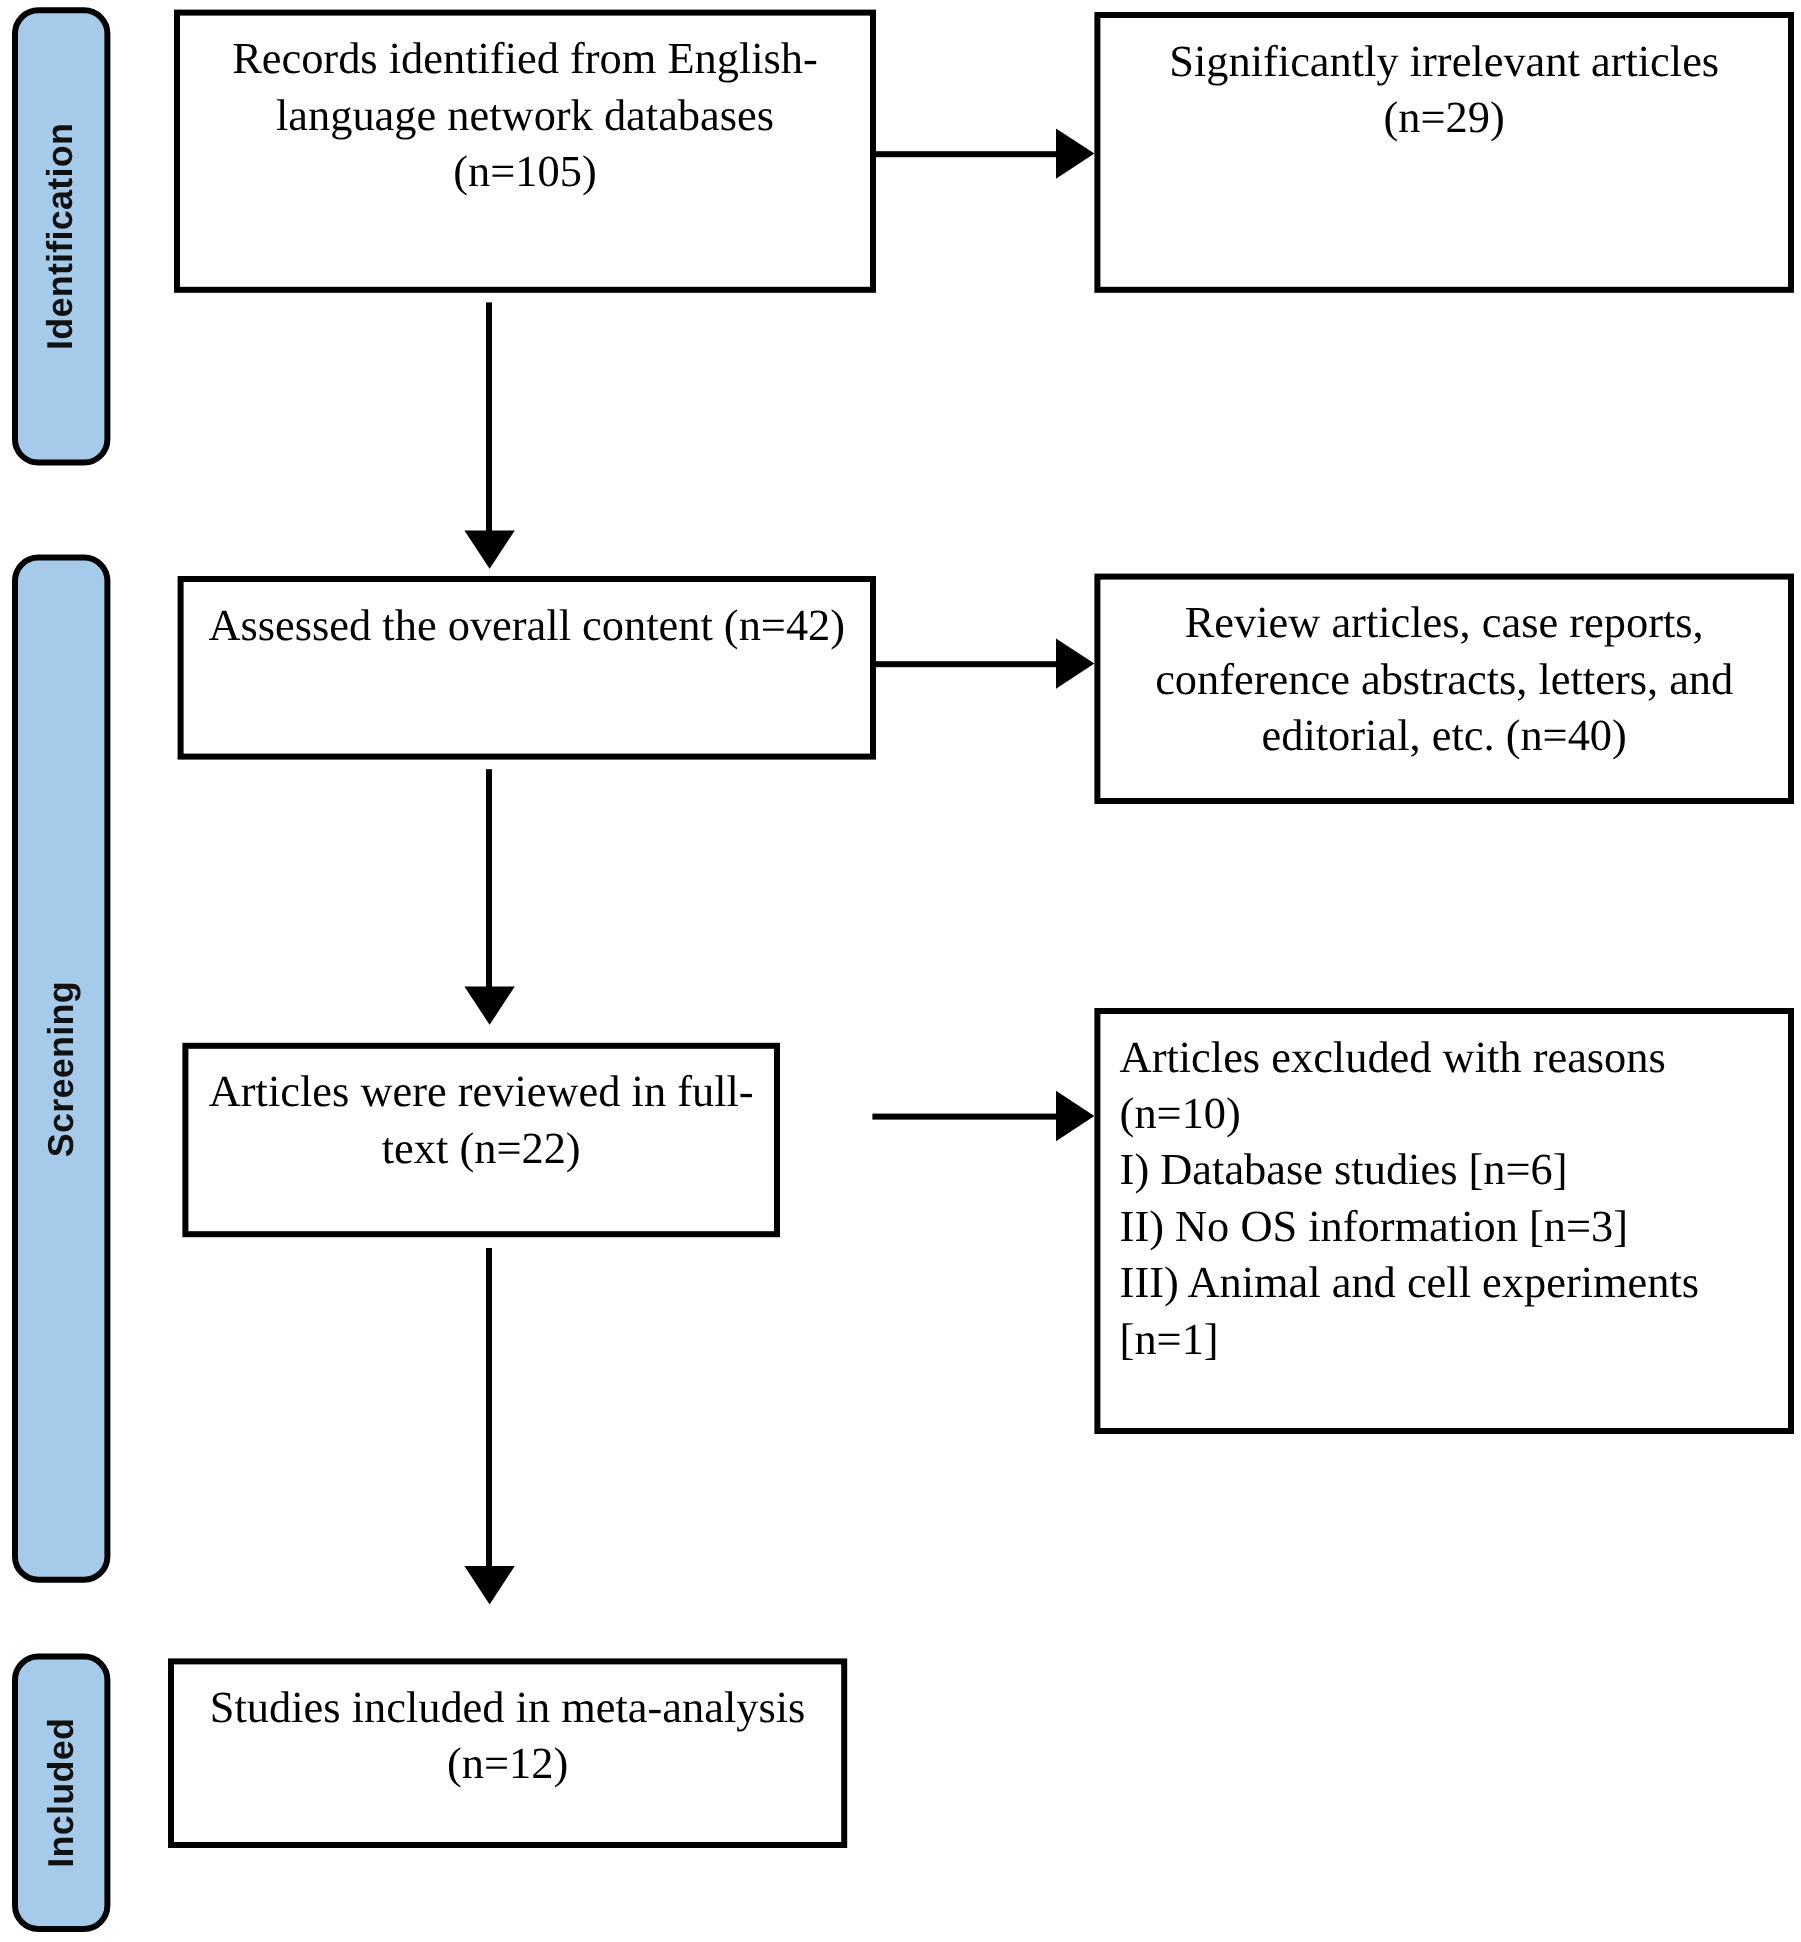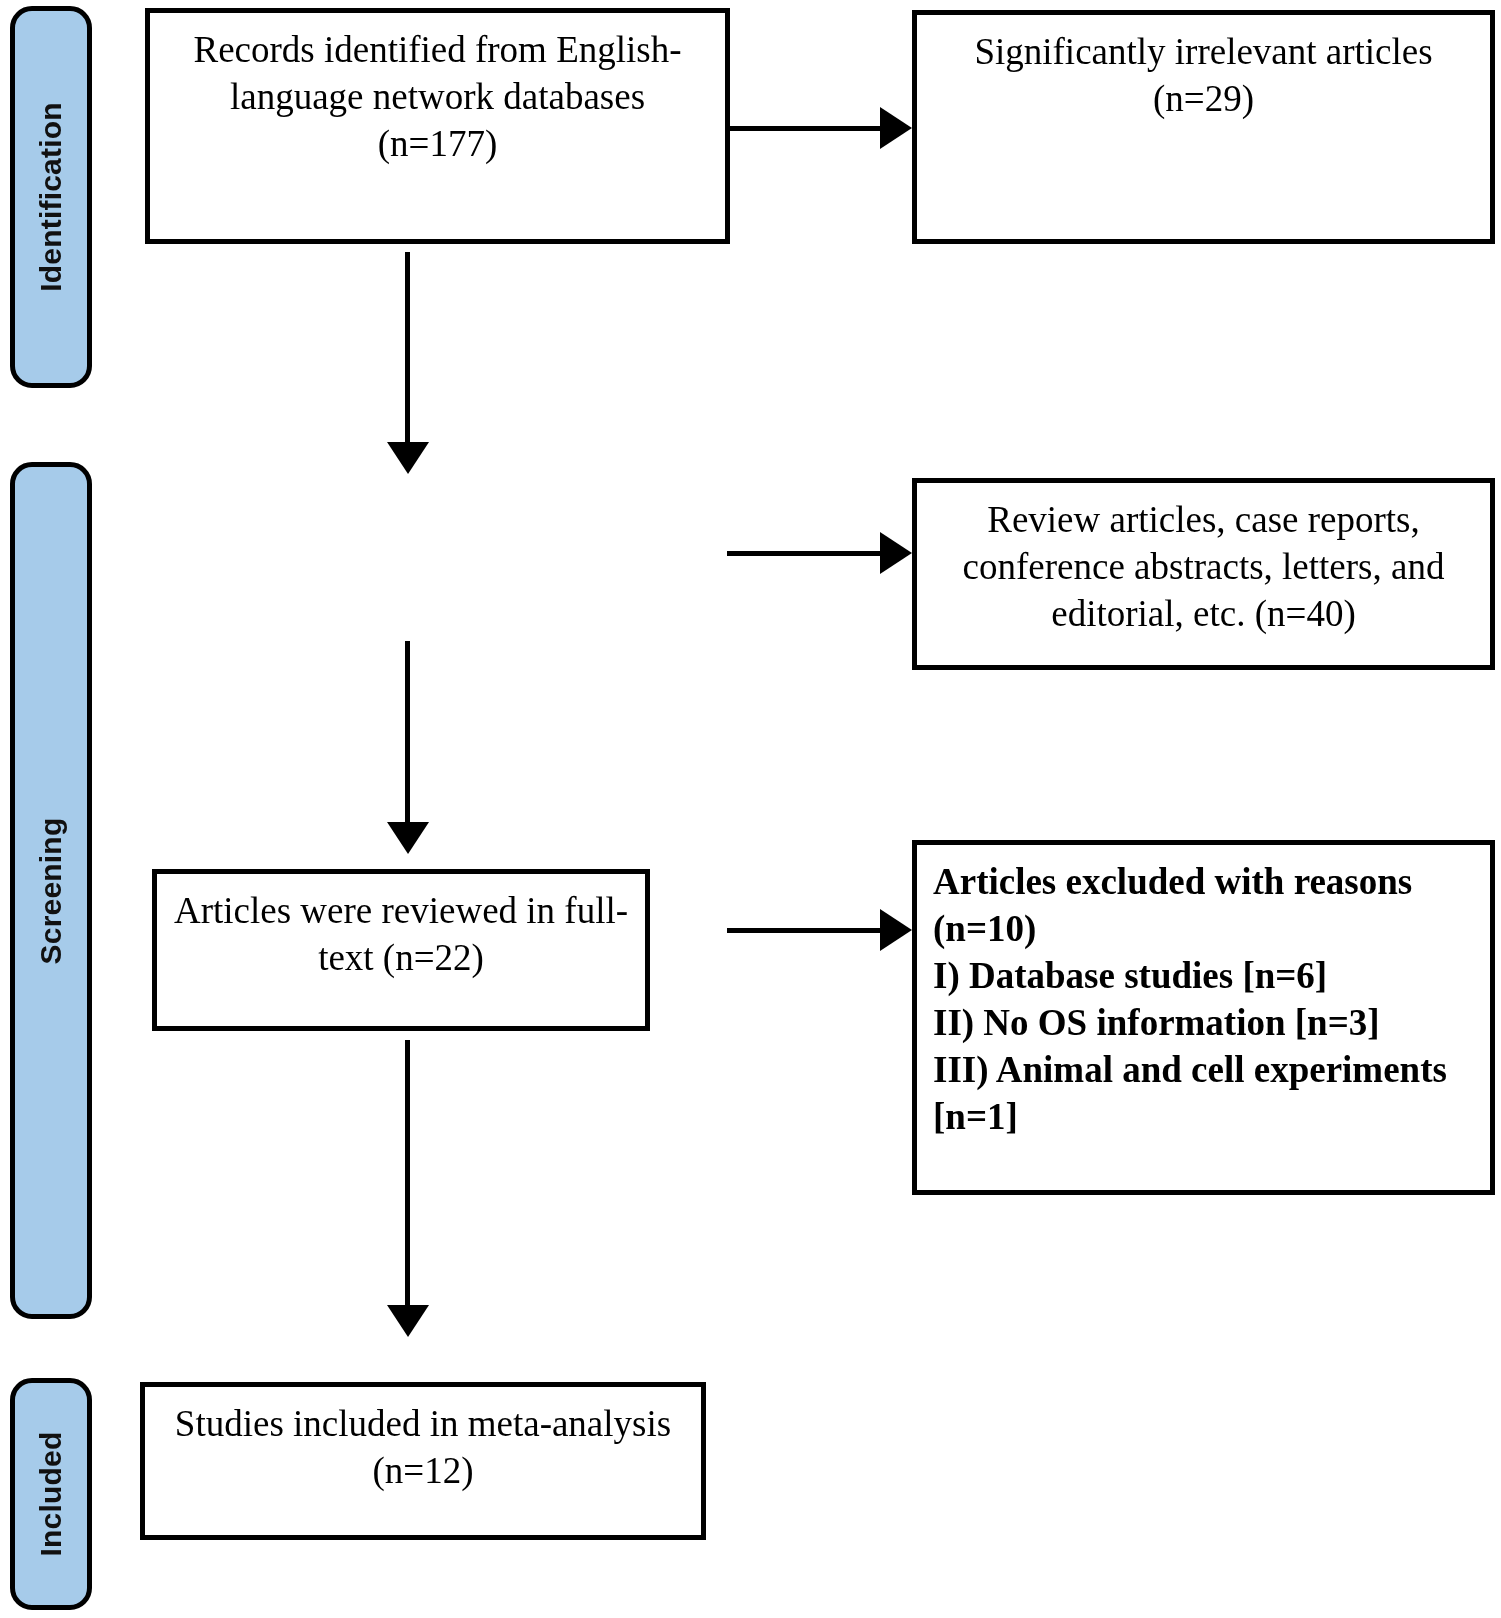--- a/index.html
+++ b/index.html
@@ -96,49 +96,52 @@
 
   <div class="stage-bar" style="left:10px; top:462px; width:82px; height:857px;">
     <span class="stage-bar-label">Screening</span>
   </div>
 
   <div class="stage-bar" style="left:10px; top:1378px; width:82px; height:232px;">
     <span class="stage-bar-label">Included</span>
   </div>
 
   <div class="box" style="left:145px; top:8px; width:585px; height:236px;">
-    <div class="box-text center">Records identified from English-language network databases (n=177)</div>
+    <div class="box-text center">Records identified from English-language network databases (n=105)</div>
   </div>
 
   <div class="box" style="left:912px; top:10px; width:583px; height:234px;">
     <div class="box-text center">Significantly irrelevant articles (n=29)</div>
   </div>
 
   <div class="h-line" style="left:727px; top:126px; width:158px;"></div>
   <div class="h-arrowhead" style="left:880px; top:107px;"></div>
 
   <div class="v-line" style="left:405px; top:252px; width:5px; height:198px;"></div>
   <div class="v-arrowhead" style="left:387px; top:442px;"></div>
 
+  <div class="box" style="left:148px; top:480px; width:582px; height:153px;">
+    <div class="box-text center">Assessed the overall content (n=42)</div>
+  </div>
 
   <div class="box" style="left:912px; top:478px; width:583px; height:192px;">
     <div class="box-text center">Review articles, case reports, conference abstracts, letters, and editorial, etc. (n=40)</div>
   </div>
 
   <div class="h-line" style="left:727px; top:551px; width:158px;"></div>
   <div class="h-arrowhead" style="left:880px; top:532px;"></div>
 
   <div class="v-line" style="left:405px; top:641px; width:5px; height:188px;"></div>
   <div class="v-arrowhead" style="left:387px; top:822px;"></div>
 
   <div class="box" style="left:152px; top:869px; width:498px; height:162px;">
     <div class="box-text center">Articles were reviewed in full-text (n=22)</div>
   </div>
 
-  <div class="box" style="left:912px; top:840px; width:583px; height:355px;font-weight:bold;">
+  <div class="box" style="left:912px; top:840px; width:583px; height:355px;">
     <div class="box-text left">Articles excluded with reasons (n=10)
 I) Database studies [n=6]
 II) No OS information [n=3]
 III) Animal and cell experiments [n=1]</div>
   </div>
 
   <div class="h-line" style="left:727px; top:928px; width:158px;"></div>
   <div class="h-arrowhead" style="left:880px; top:909px;"></div>
 
   <div class="v-line" style="left:405px; top:1040px; width:5px; height:272px;"></div>

